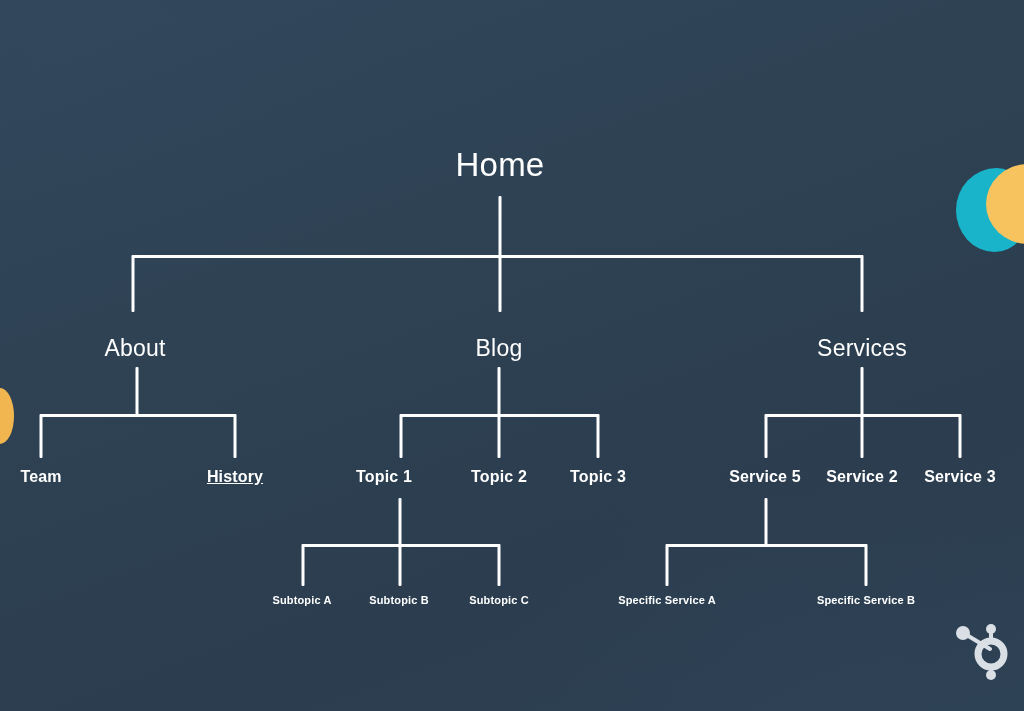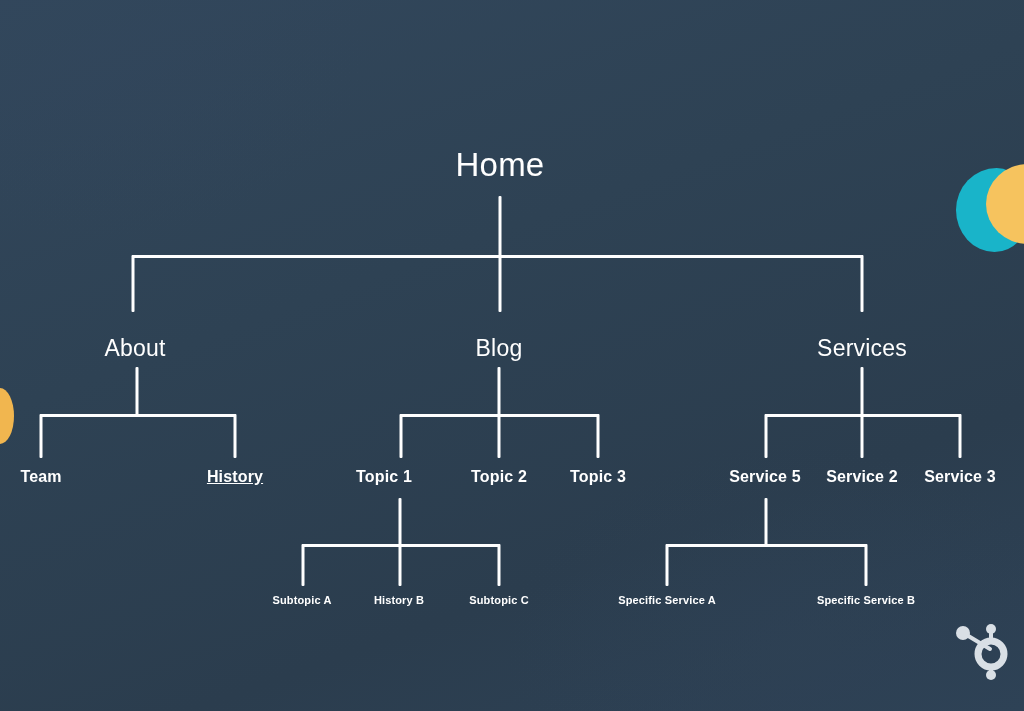--- a/index.html
+++ b/index.html
@@ -129,21 +129,21 @@
   <div class="line vline" style="left:303px; top:544px; height:42px;"></div>
   <div class="line vline" style="left:400px; top:544px; height:42px;"></div>
   <div class="line vline" style="left:499px; top:544px; height:42px;"></div>
 
   <div class="line vline" style="left:766px; top:498px; height:47px;"></div>
   <div class="line hline" style="left:666px; top:544px; width:201px;"></div>
   <div class="line vline" style="left:667px; top:544px; height:42px;"></div>
   <div class="line vline" style="left:866px; top:544px; height:42px;"></div>
 
   <div class="node lvl-4" style="left:302px; top:594px;">Subtopic A</div>
-  <div class="node lvl-4" style="left:399px; top:594px;">History B</div>
+  <div class="node lvl-4" style="left:399px; top:594px;">Subtopic B</div>
   <div class="node lvl-4" style="left:499px; top:594px;">Subtopic C</div>
 
   <div class="node lvl-4" style="left:667px; top:594px;">Specific Service A</div>
   <div class="node lvl-4" style="left:866px; top:594px;">Specific Service B</div>
 
   <svg id="hubspot-logo" viewBox="0 0 60 58">
     <g fill="none" stroke="#e8edf2" stroke-width="4" stroke-linecap="round">
       <line x1="15" y1="12" x2="40" y2="27"></line>
       <line x1="41" y1="8" x2="41" y2="20"></line>
       <line x1="41" y1="44" x2="41" y2="52"></line>

